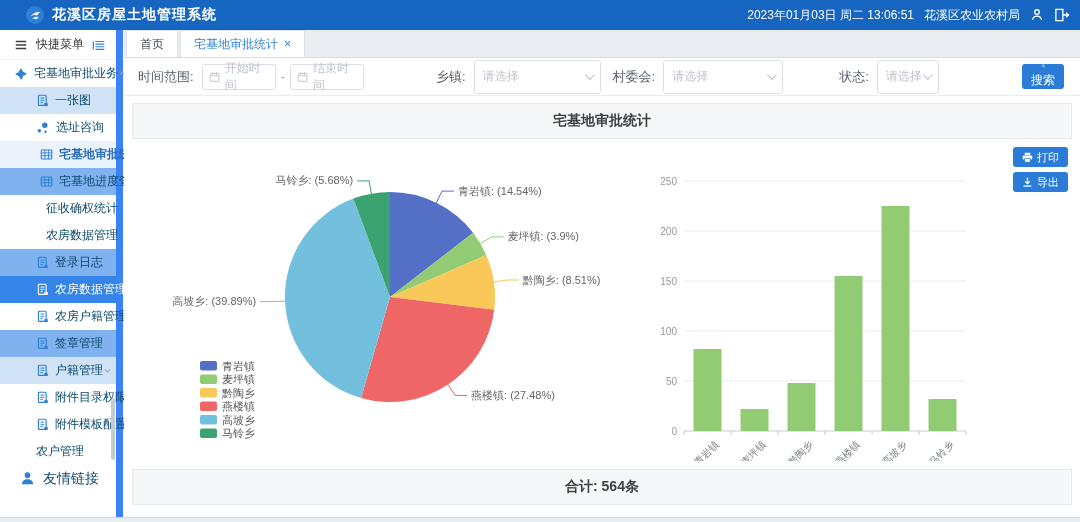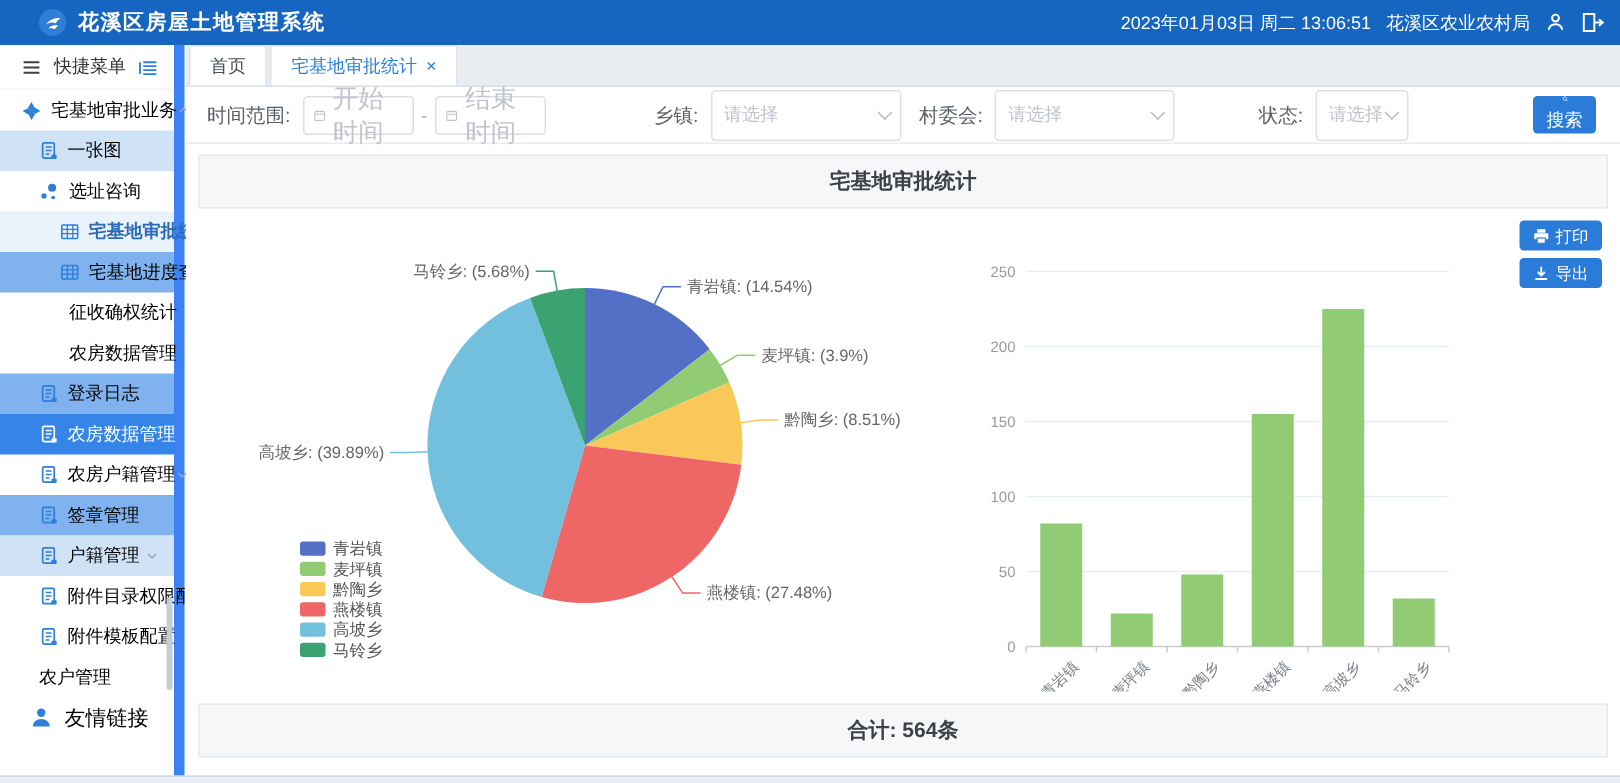--- a/index.html
+++ b/index.html
@@ -16,25 +16,25 @@
   #appbar .hright { display:flex; align-items:center; gap:10px; font-size:12px; }
   #appbar .hicon { display:flex; align-items:center; }
 
   
   #sidebar { position:absolute; left:0; top:30px; width:123px; height:492px;
     background:#fff; border-right:7px solid #3b82f6; }
   #side-head { height:30px; display:flex; align-items:center; padding:0 10px 0 14px;
     color:#333; font-size:12px; border-bottom:1px solid #f0f2f5; }
   #side-head .mi { color:#3a3f45; margin-right:8px; display:flex; }
   #side-head .ri { margin-left:auto; color:#2d7fd9; display:flex; }
-  .mrow { height:27px; display:flex; align-items:center; font-size:12px; color:#000000;
+  .mrow { height:27px; display:flex; align-items:center; font-size:12px; color:#0c4a6e;
     padding-left:14px; cursor:pointer; white-space:nowrap; }
   .mrow .mi { display:flex; color:#2d7fd9; margin-right:6px; flex:none; }
   .mrow .caret { margin-left:auto; margin-right:10px; color:#9aa6b5; display:flex; }
-  .lv1 { padding-left:26px; }
+  .lv1 { padding-left:36px; }
   .lv2 { padding-left:40px; }
   .lv2.noicon { padding-left:46px;font-family:Liberation Serif, serif; }
   .bg-light  { background:#cfe2f6; }
   .bg-medium { background:#7fb2ee; }
   .bg-medium .caret { color:#4c6f9d; }
   .bg-strong { background:#3585e8; color:#fff; }
   .bg-strong .mi { color:#fff; }
   .bg-active { background:#eaf2fb; color:#2b6cb8; font-weight:bold; }
   .mrow.large { font-size:14px; padding-left:20px; }
   .mrow.large .mi { margin-right:8px; }
@@ -49,21 +49,21 @@
   .tab { height:27px; background:#fff; display:flex; align-items:center; gap:6px;
     padding:0 13px; font-size:12px; color:#454c54; margin-right:2px;
     border:1px solid #dde2e7; border-bottom:none; cursor:pointer; }
   .tab.active { color:#2d7fd9; }
   .tab .x { color:#2d7fd9; font-size:12px; line-height:1; }
 
   #filterbar { height:38px; display:flex; align-items:center; padding-left:14px;
     border-bottom:1px solid #e8ebef; font-size:13px; color:#5a6068; background:#fff; }
   .flabel { margin-right:8px; }
   .dinput { width:74px; height:26px; border:1px solid #dcdfe6; border-radius:3px;
-    display:flex; align-items:center; padding:0 6px; gap:5px; color:#c0c4cc; font-size:17px; background:#fff; }
+    display:flex; align-items:center; padding:0 6px; gap:5px; color:#c0c4cc; font-size:12px; background:#fff; }
   .sep { margin:0 5px; color:#aab; }
   .select { height:34px; border:1px solid #dcdfe6; border-radius:3px; background:#fff;
     display:flex; align-items:center; padding:0 8px; color:#c0c4cc; font-size:12px; }
   .select .chev { margin-left:auto; width:7px; height:7px; border-right:1px solid #b6bcc6;
     border-bottom:1px solid #b6bcc6; transform:rotate(45deg) translateY(-2px); }
   .w127 { width:127px; } .w120 { width:120px; } .w62 { width:62px; }
   .ml72 { margin-left:72px; } .ml12 { margin-left:12px; } .ml56 { margin-left:56px; }
   #searchbtn { margin-left:auto; margin-right:16px; height:25px; padding:0 9px;
     background:#2b7cd8; color:#fff; border:none; border-radius:3px; font-size:12px;
     display:flex; align-items:center; gap:4px; cursor:pointer;

